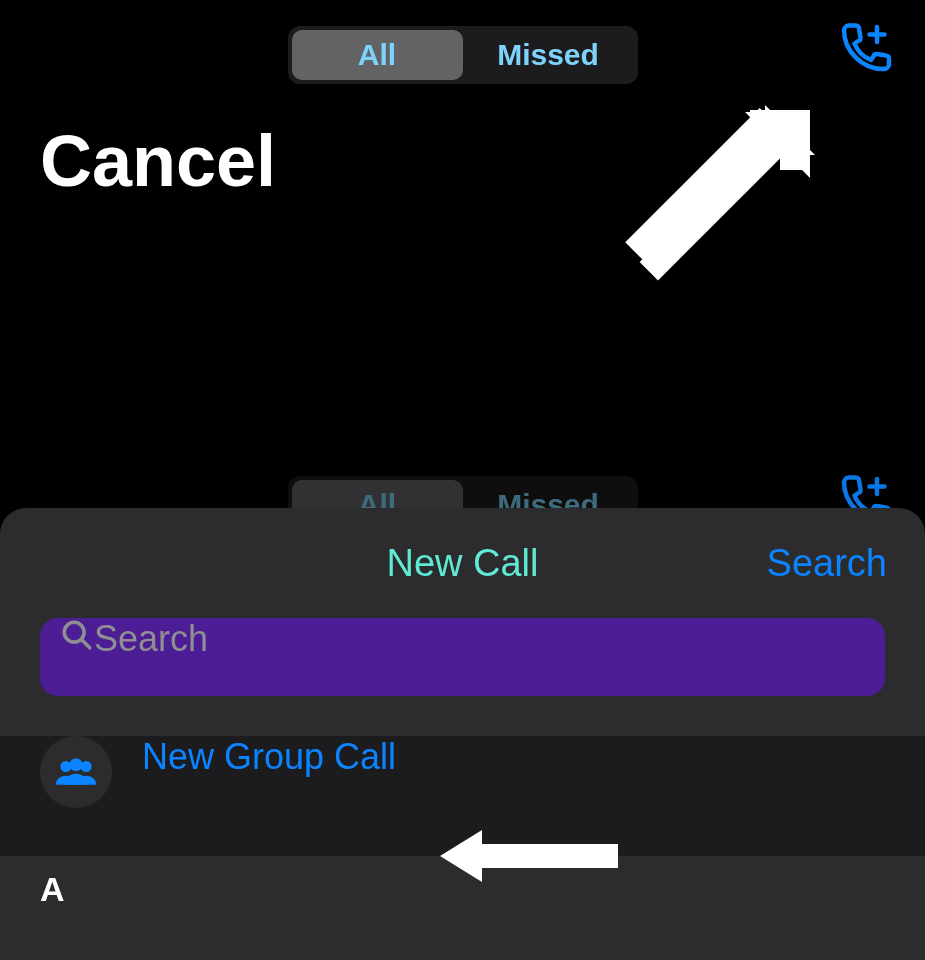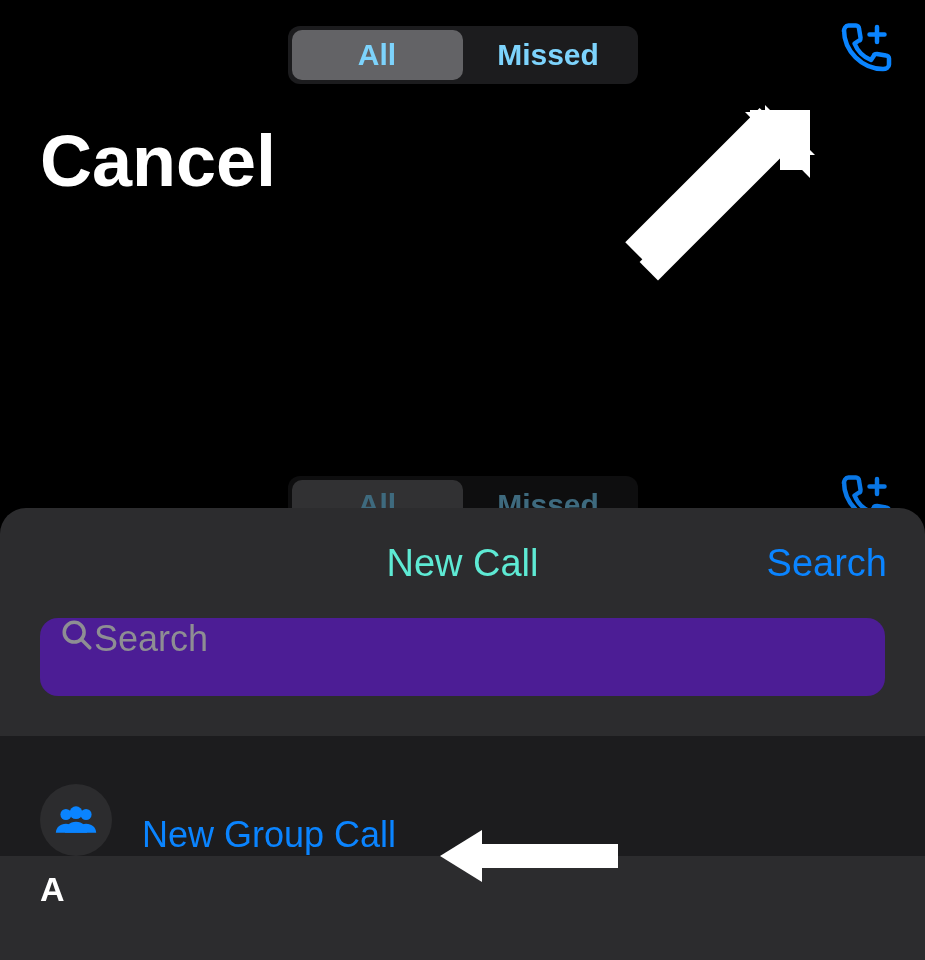--- a/index.html
+++ b/index.html
@@ -142,21 +142,21 @@
       width: 100%;
     }
     .search-wrap input::placeholder {
       color: #8e8e93;
     }
     .darker {
       background: #1c1c1e;
     }
     .row-group {
       display: flex;
-      align-items: flex-end;
+      align-items: flex-start;
       height: 120px;
       padding: 0 40px;
       gap: 30px;
       cursor: pointer;
     }
     .avatar-circle {
       width: 72px;
       height: 72px;
       border-radius: 50%;
       background: #2c2c2e;

